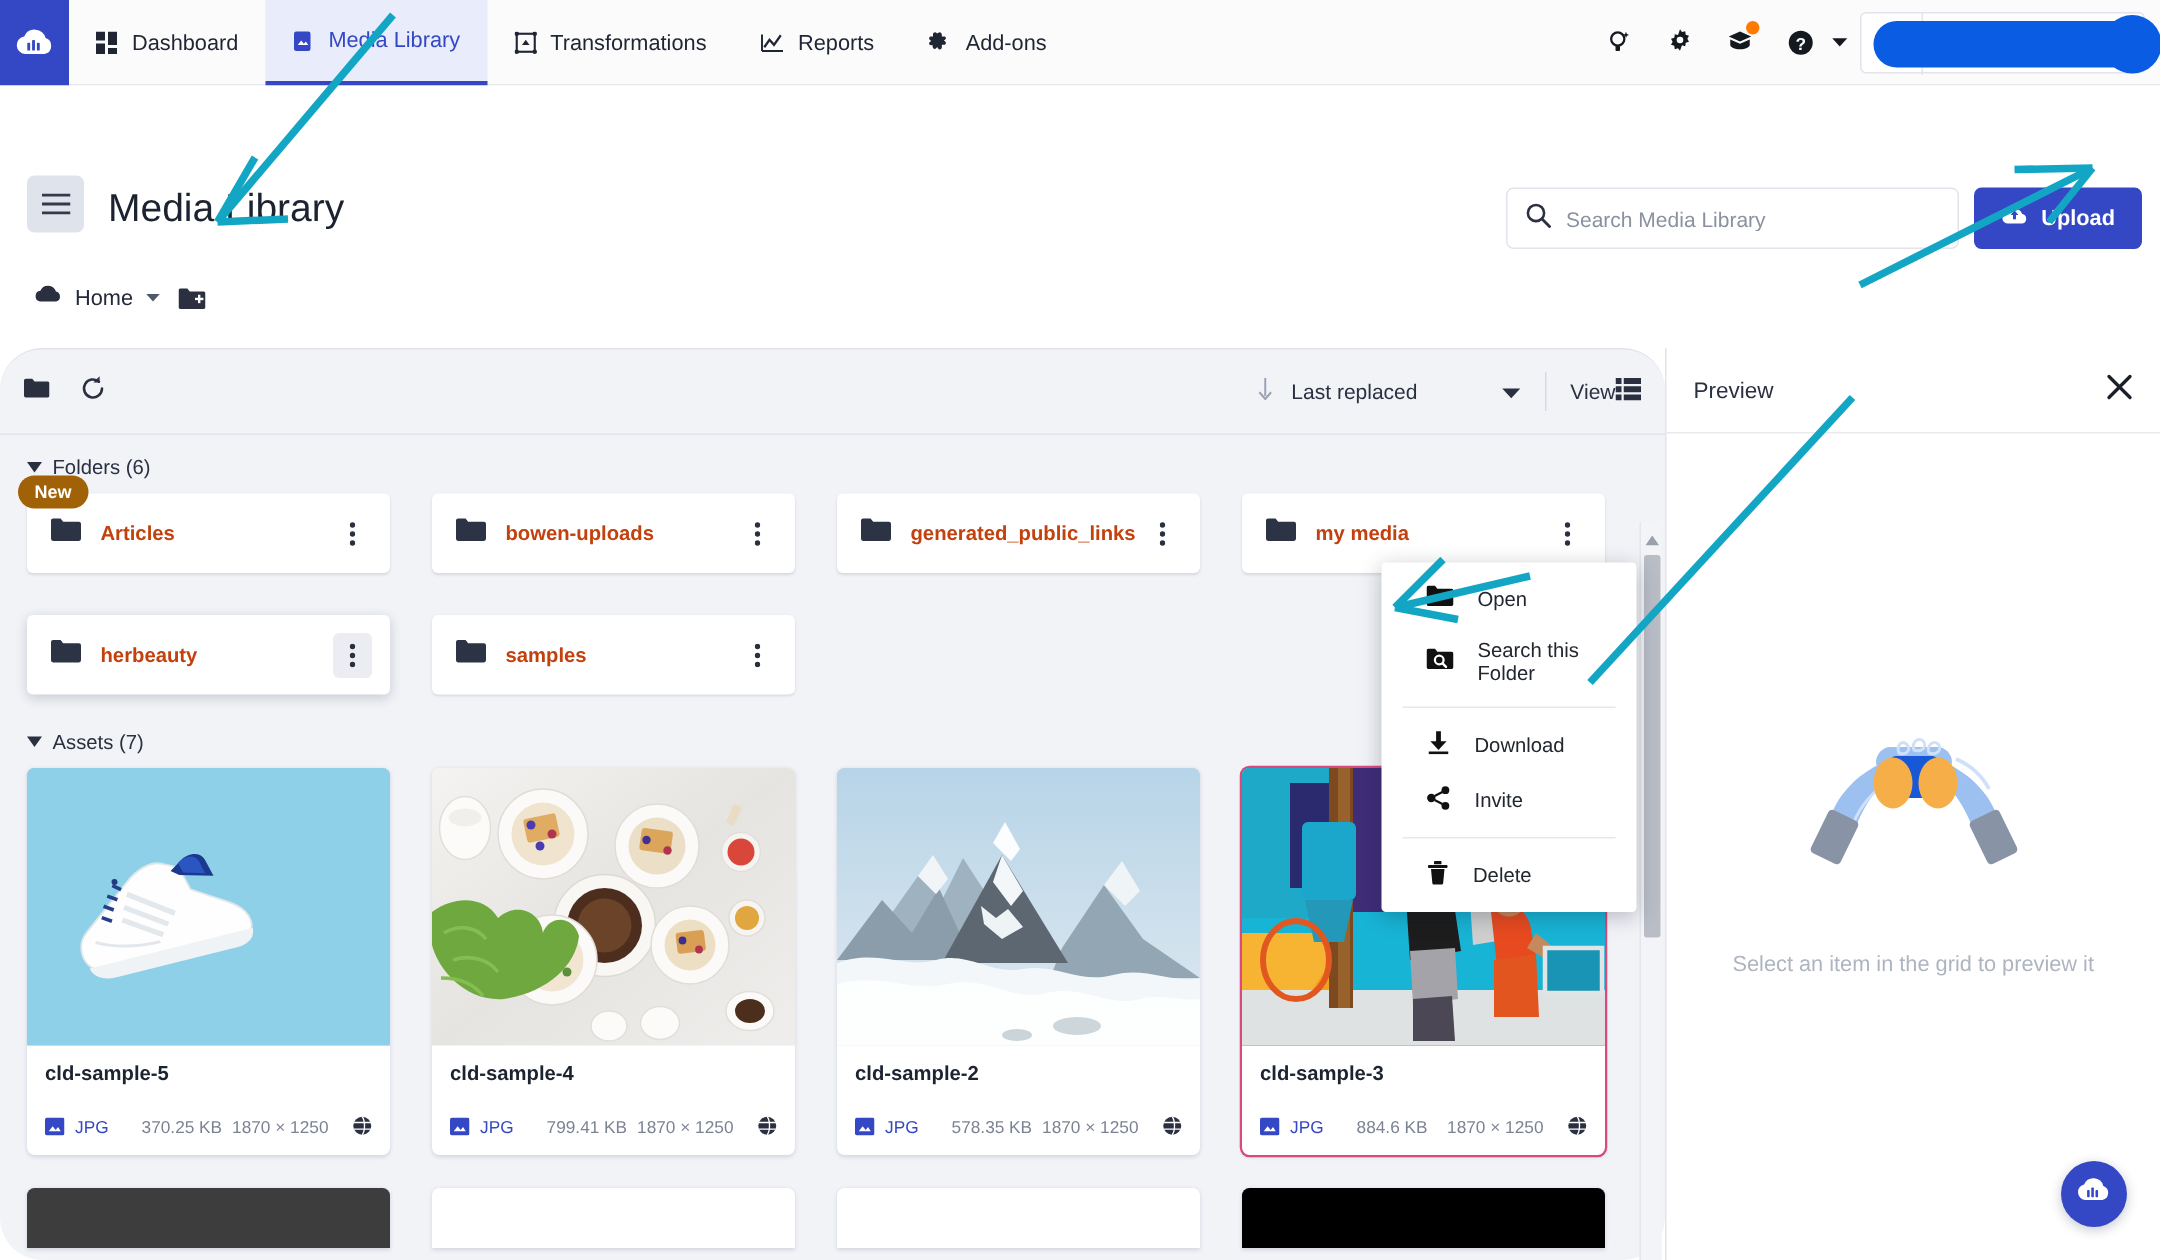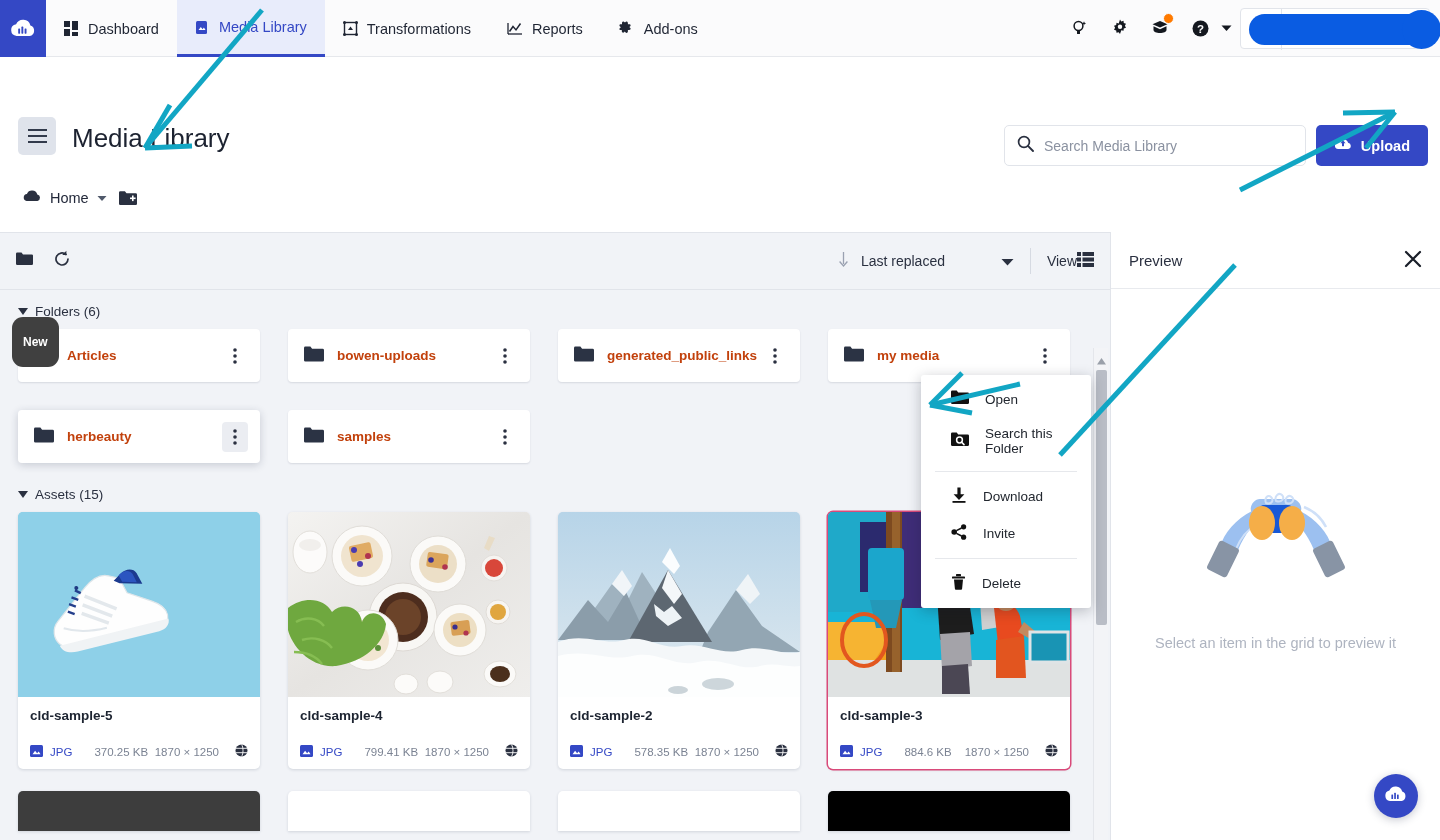--- a/index.html
+++ b/index.html
@@ -98,21 +98,21 @@
     position: absolute; right: 12px; top: 68px;
     height: 41px; padding: 0 18px; border-radius: 5px;
     background: #3448c5; color: #fff; border: none; cursor: pointer;
     display: flex; align-items: center; gap: 9px;
     font-size: 14.5px; font-family: "Liberation Sans", sans-serif; font-weight: 600;
   }
 
   
   .main-area {
     position: absolute; left: 0; top: 232px; width: 1110px; height: 608px;
-    background: #f1f3f7; border-top: 1px solid #e1e4ea;
+    background: #f1f3f7; border-top: 1px solid #e1e4ea; border-radius: 28px;
   }
   .grid-toolbar {
     height: 57px; display: flex; align-items: center;
     padding: 0 16px; border-bottom: 1px solid #e1e4ea;
   }
   .tb-left { display: flex; align-items: center; gap: 20px; }
   .tb-right { margin-left: auto; display: flex; align-items: center; gap: 0; }
   .sort-ctl {
     display: flex; align-items: center; gap: 12px; cursor: pointer;
     font-size: 14px; color: #2a3040;
@@ -141,22 +141,22 @@
   }
   .folder-card.active { box-shadow: 0 2px 8px rgba(30,40,70,.20); }
   .folder-name { font-size: 13.5px; color: #c2410c; margin-left: 13px; font-weight: 700; }
   .kebab {
     margin-left: auto; width: 26px; height: 30px; border-radius: 4px;
     display: flex; align-items: center; justify-content: center; cursor: pointer;
   }
   .kebab.boxed { background: #ebedf2; }
   .new-badge {
     position: absolute; left: -6px; top: -12px;
-    background: #404040; color: #fff; font-size: 12px; font-weight: 600;
-    border-radius: 11px; padding: 18px 11px;
+    background: #a16207; color: #fff; font-size: 12px; font-weight: 600;
+    border-radius: 11px; padding: 4px 11px;
   }
 
   .assets-head { margin-top: 24px; }
   .asset-grid { display: grid; grid-template-columns: repeat(4, 242px); gap: 22px 28px; margin-left: 8px; }
   .asset-card {
     background: #fff; border-radius: 5px; overflow: hidden;
     box-shadow: 0 1px 3px rgba(30,40,70,.15); cursor: pointer;
   }
   .asset-card.sel { box-shadow: 0 0 0 1.5px #d94a7a, 0 1px 3px rgba(30,40,70,.15); }
   .thumb { height: 185px; width: 100%; position: relative; overflow: hidden; }
@@ -523,21 +523,21 @@
                 <circle cx="2" cy="2" r="1.8" fill="#2a3040"></circle>
                 <circle cx="2" cy="8" r="1.8" fill="#2a3040"></circle>
                 <circle cx="2" cy="14" r="1.8" fill="#2a3040"></circle>
               </svg>
           </span>
         </div>
       </div>
 
       <div class="section-head assets-head">
         <span class="tri"></span>
-        <span>Assets (15)</span>
+        <span>Assets (7)</span>
       </div>
 
       <div class="asset-grid">
 
         <div class="asset-card">
           <div class="thumb sneaker-bg">
             <svg width="242" height="185" viewBox="0 0 242 185">
               <rect width="242" height="185" fill="#8ed0e8"></rect>
               <g transform="translate(28,42) rotate(-14 90 50)">
                 <path d="M6 70c-4-6-4-16 4-22l34-26c8-6 18-10 26-6l10 5 4 16 22 14c8 5 12 10 12 17 0 5-4 9-11 9H22c-8 0-13-3-16-7z" fill="#fefefe" stroke="#dfe6ea" stroke-width="1.2"></path>

